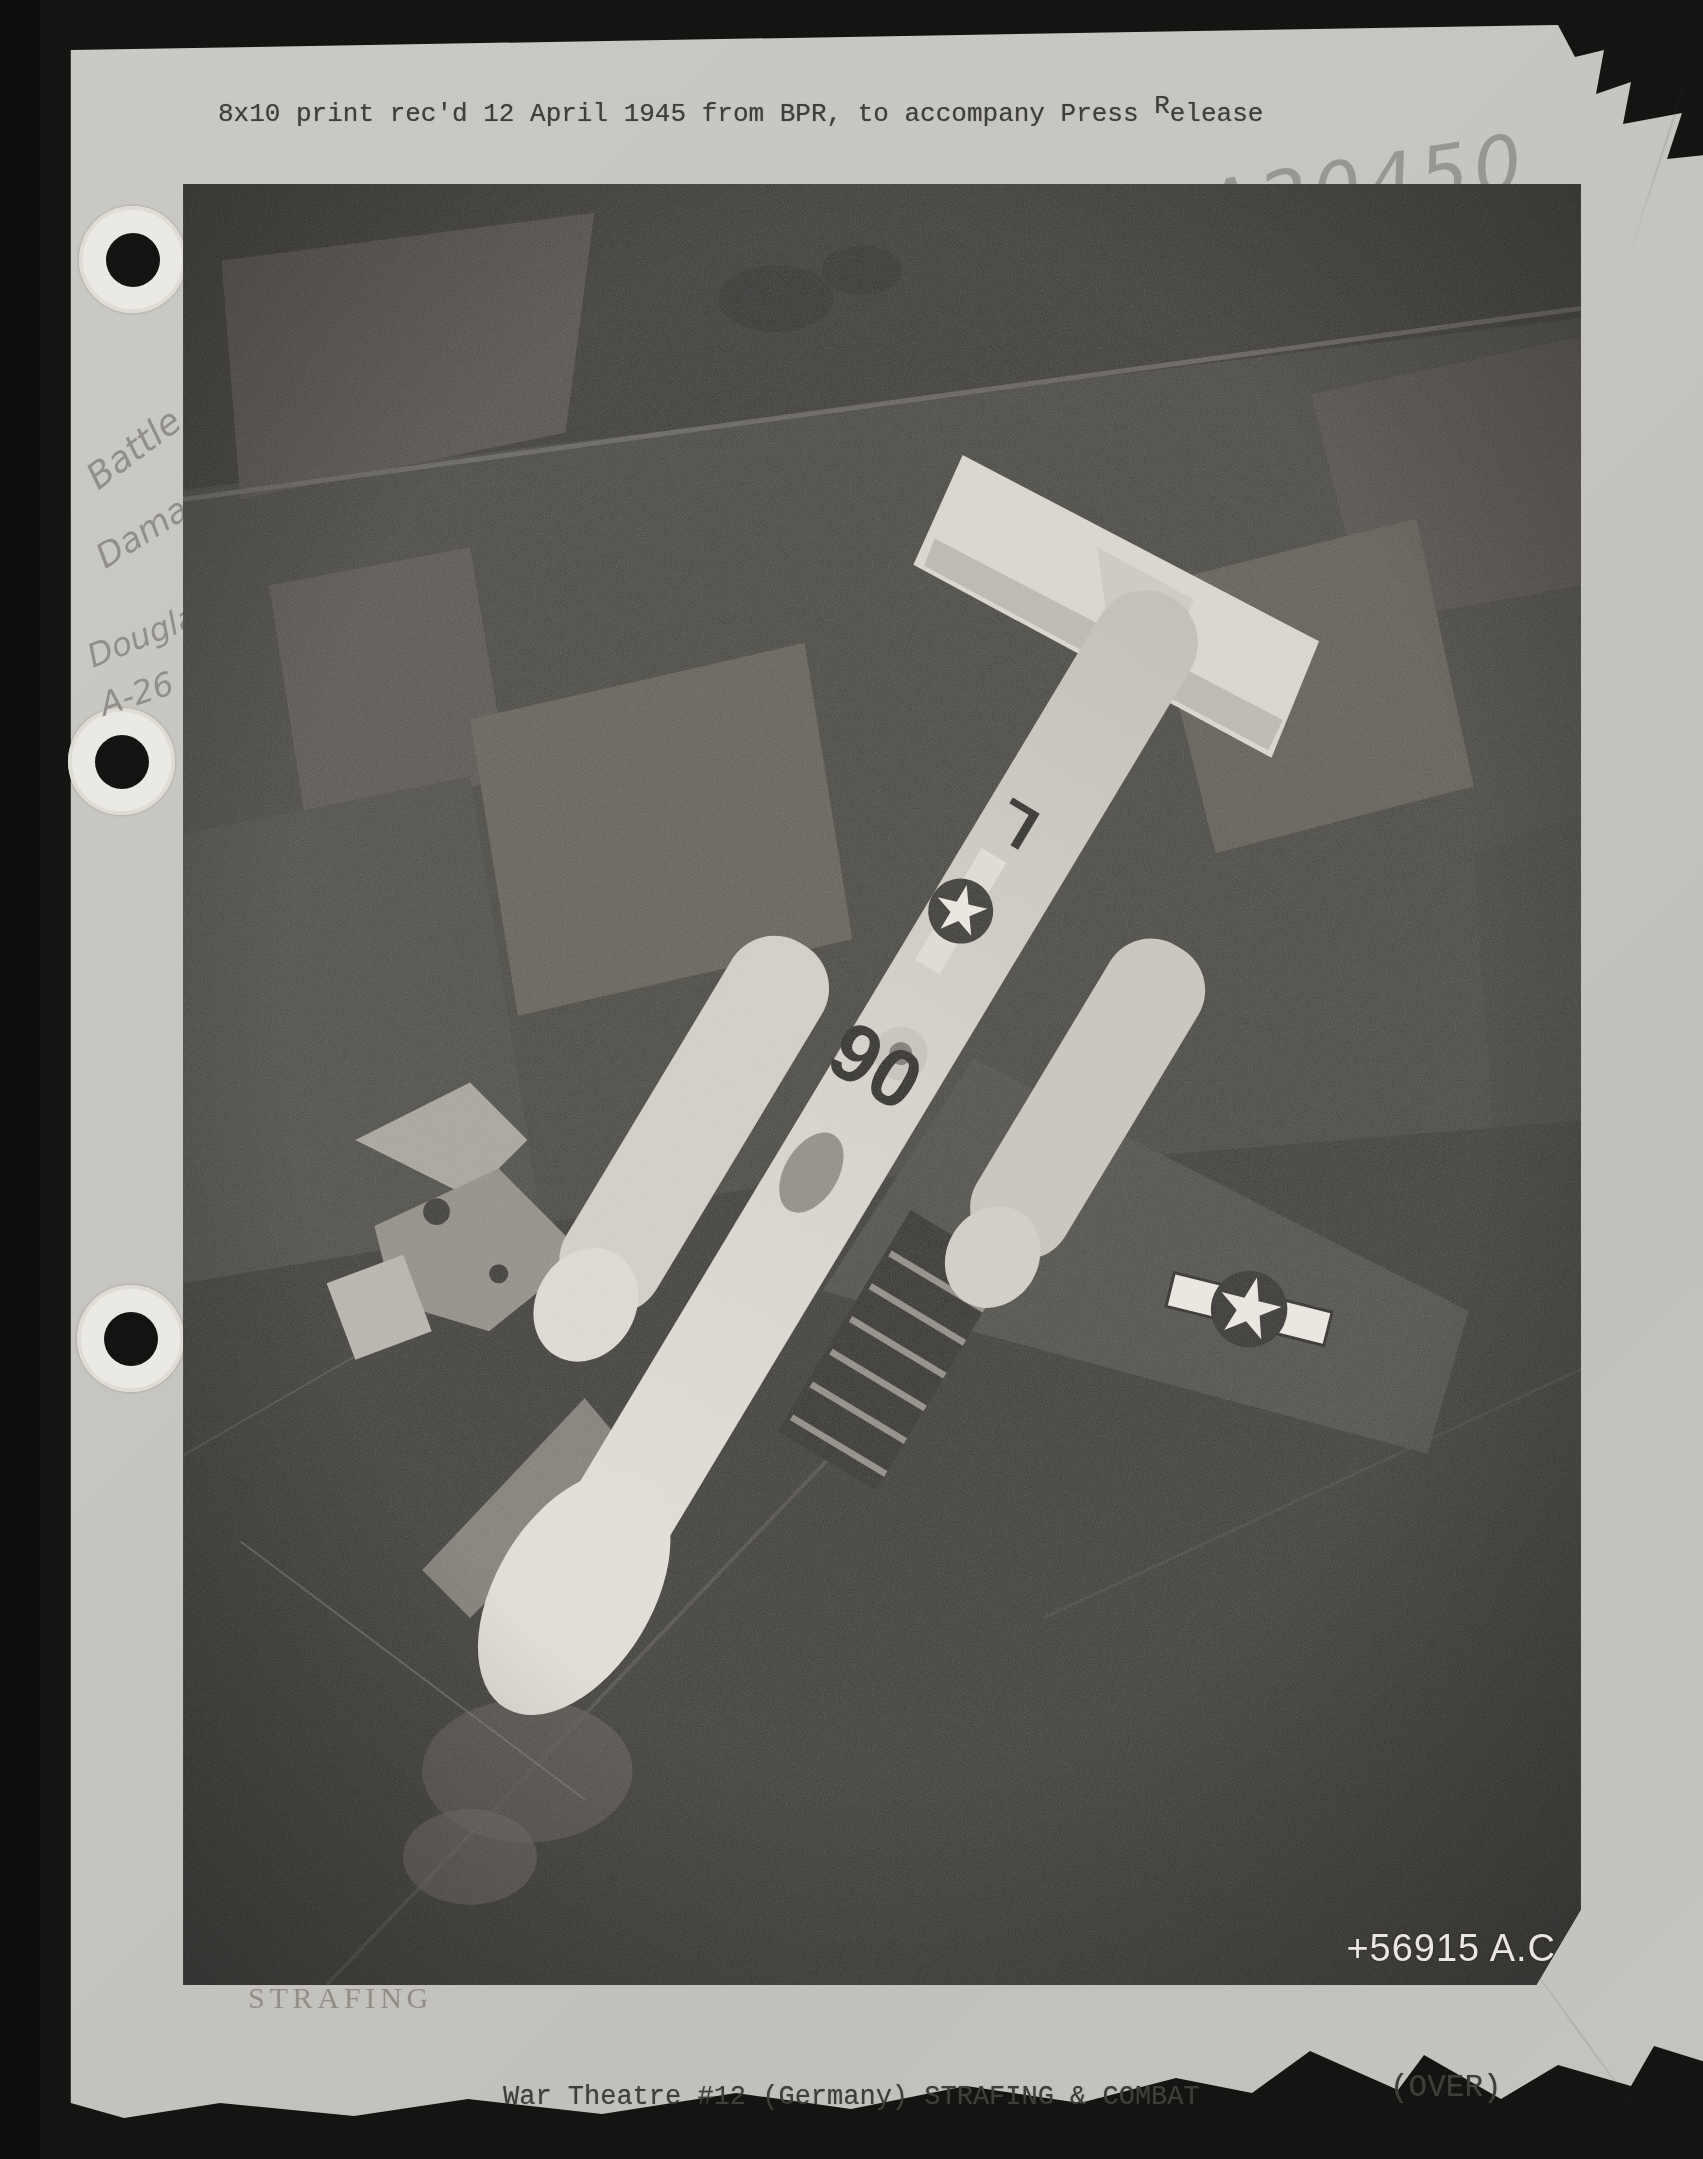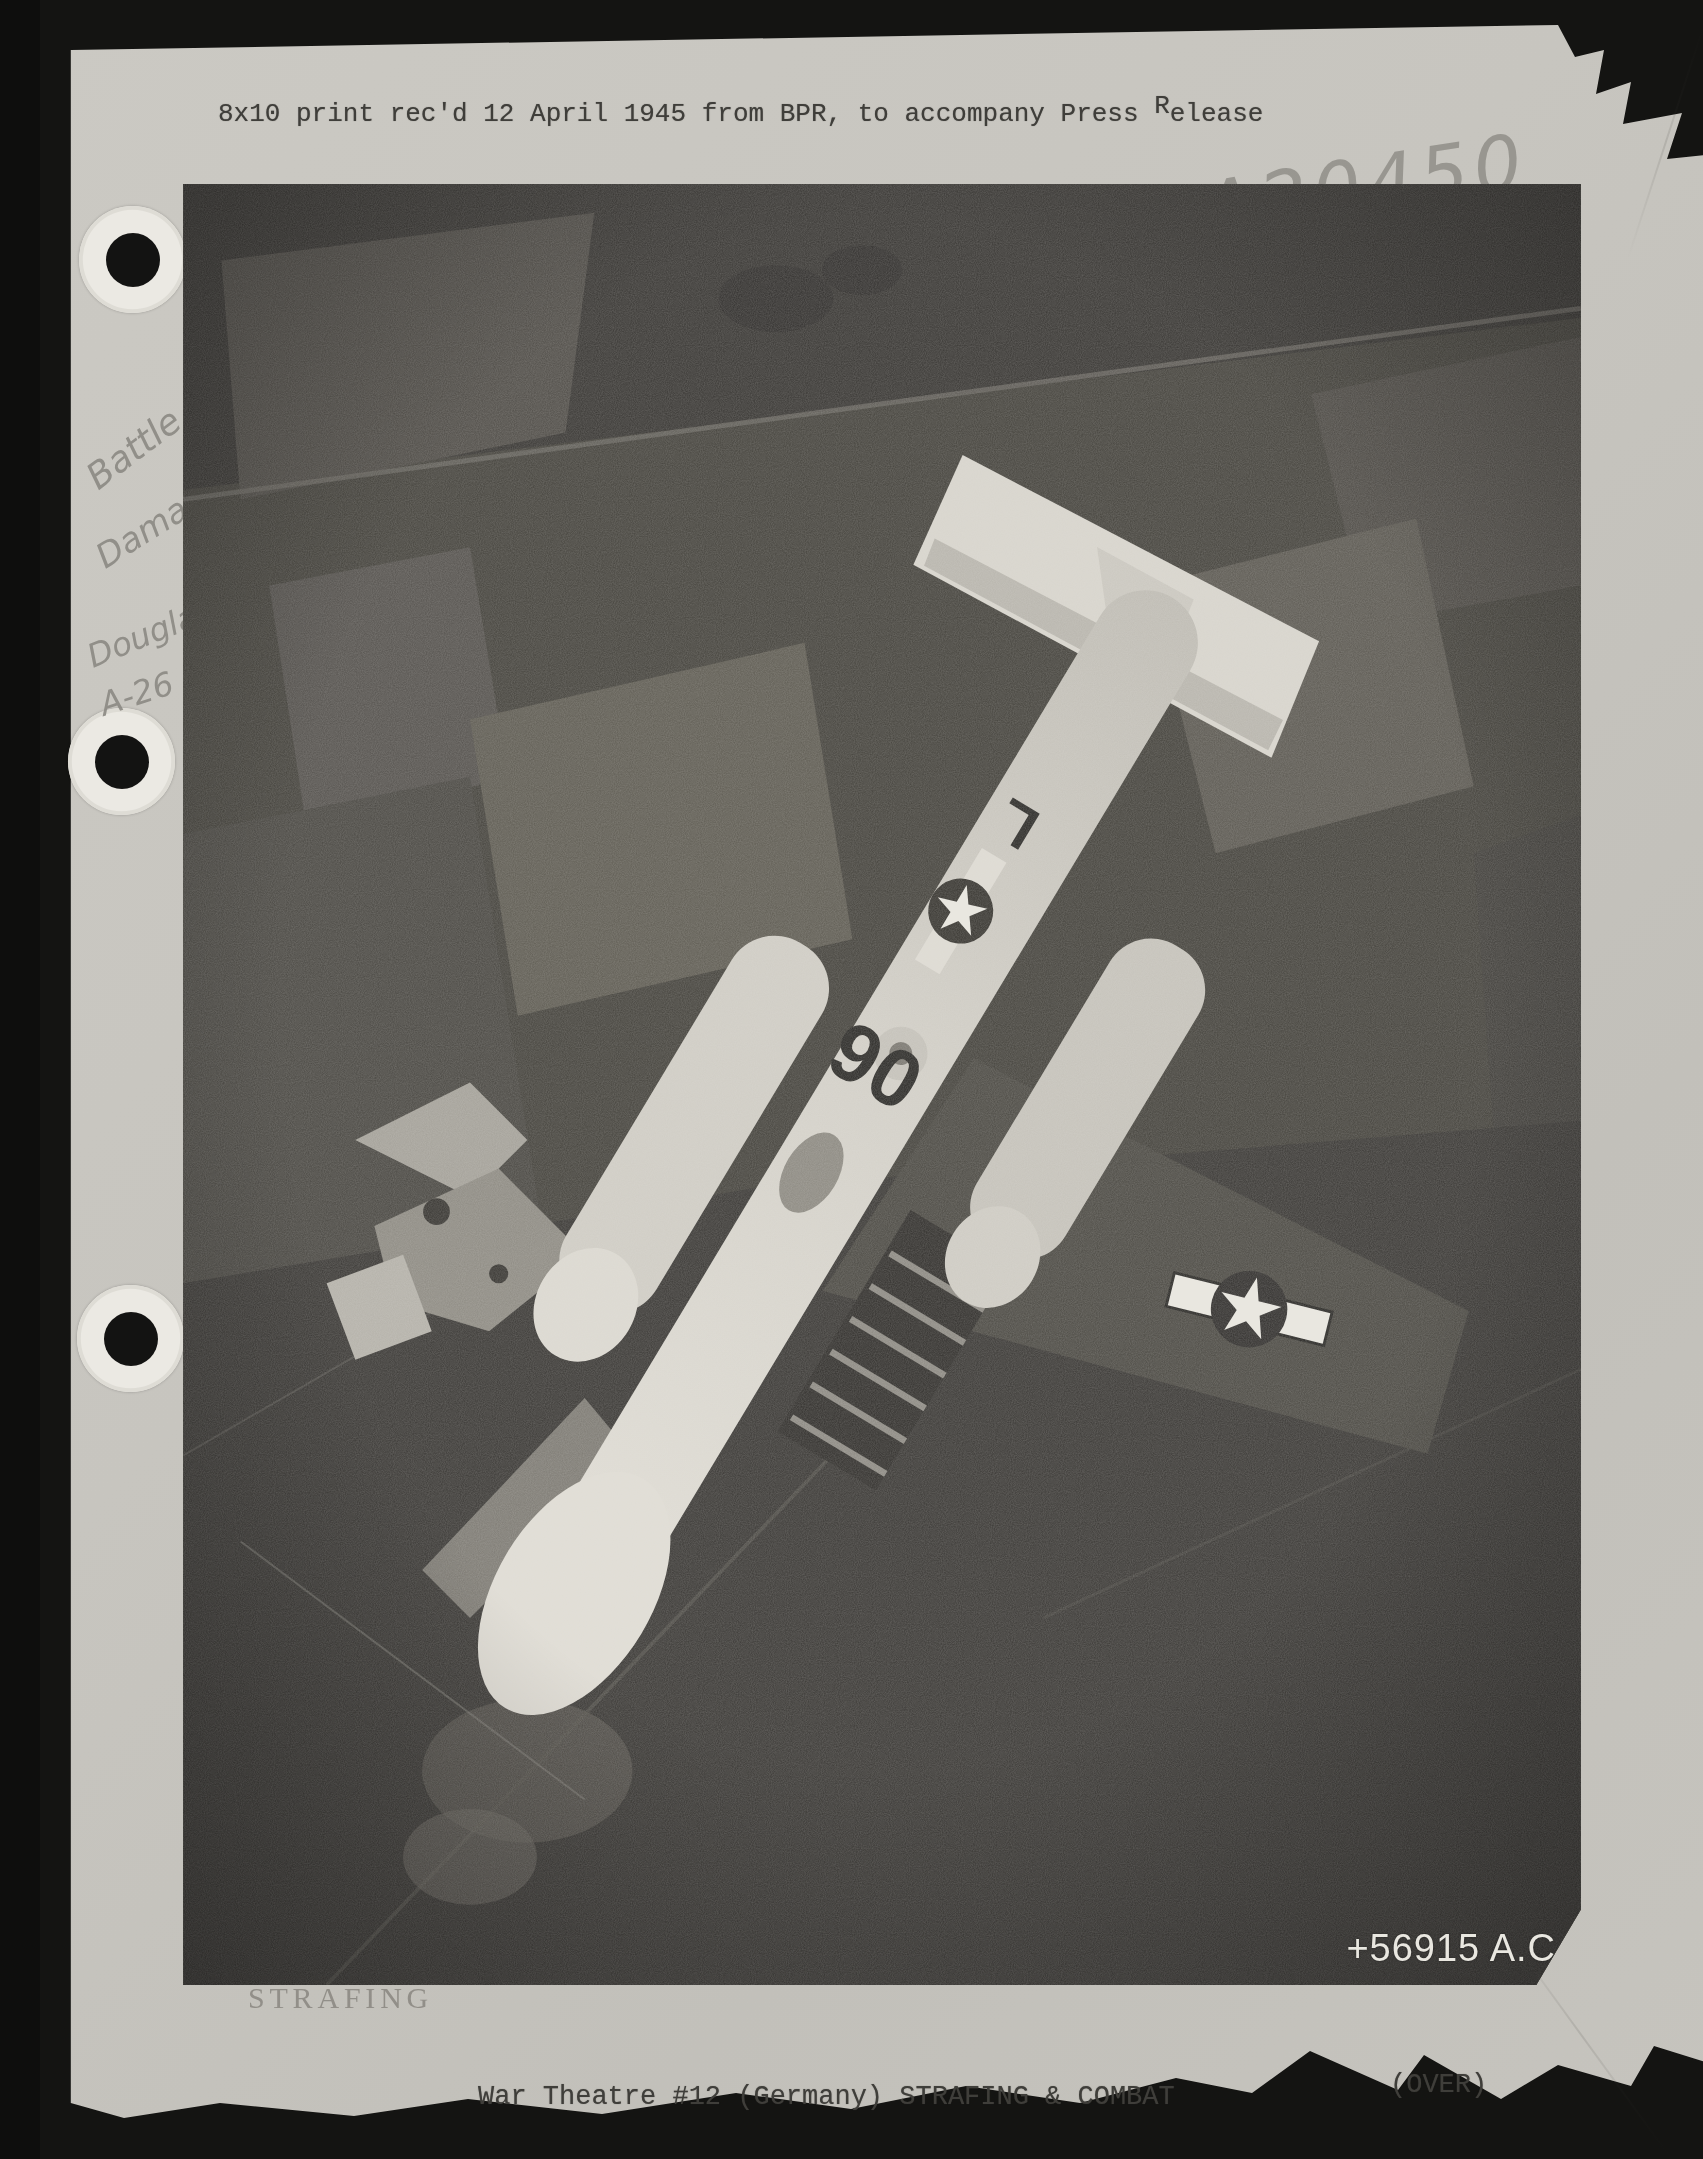--- a/index.html
+++ b/index.html
@@ -18,22 +18,22 @@
   
   .hole{position:absolute;width:107px;height:107px;border-radius:50%;
     background:#ebe9e3;box-shadow:inset 0 0 0 3.8px #dedcd5, 0 0 2.9px rgba(0,0,0,.25);
     display:flex;align-items:center;justify-content:center;}
   .hole .bore{width:54px;height:54px;border-radius:50%;background:#131312;}
   
   .typed{position:absolute;font-family:"Liberation Mono","DejaVu Sans Mono",monospace;
     color:#3f3e3a;white-space:pre;text-shadow:0 0 1px rgba(62,61,57,.55);}
   #typed-header{left:178px;top:32.5px;font-size:26px;line-height:32.5px;}
   .supR{display:inline-block;transform:translateY(-7.6px);}
-  #footer-caption{left:438px;top:2082px;font-size:27px;}
-  #footer-over{left:1350px;top:2070px;font-size:27px;}
+  #footer-caption{left:463px;top:2082px;font-size:27px;}
+  #footer-over{left:1350px;top:2070px;font-size:31px;}
   
   .pencil{position:absolute;font-family:"DejaVu Sans",sans-serif;font-style:italic;
     color:#8b8983;opacity:.9;}
   #catalog-number{left:1161px;top:141px;font-size:76px;letter-spacing:5.7px;
     transform:rotate(-9deg);color:#94928c;font-weight:300;}
   #note-battle{left:40px;top:428px;font-size:36px;transform:rotate(-37deg);}
   #note-damage{left:48px;top:501px;font-size:34px;transform:rotate(-32deg);}
   #note-douglas{left:44px;top:614px;font-size:32.5px;transform:rotate(-22deg);}
   #note-a26{left:59px;top:675px;font-size:32.5px;transform:rotate(-18deg);}
   

